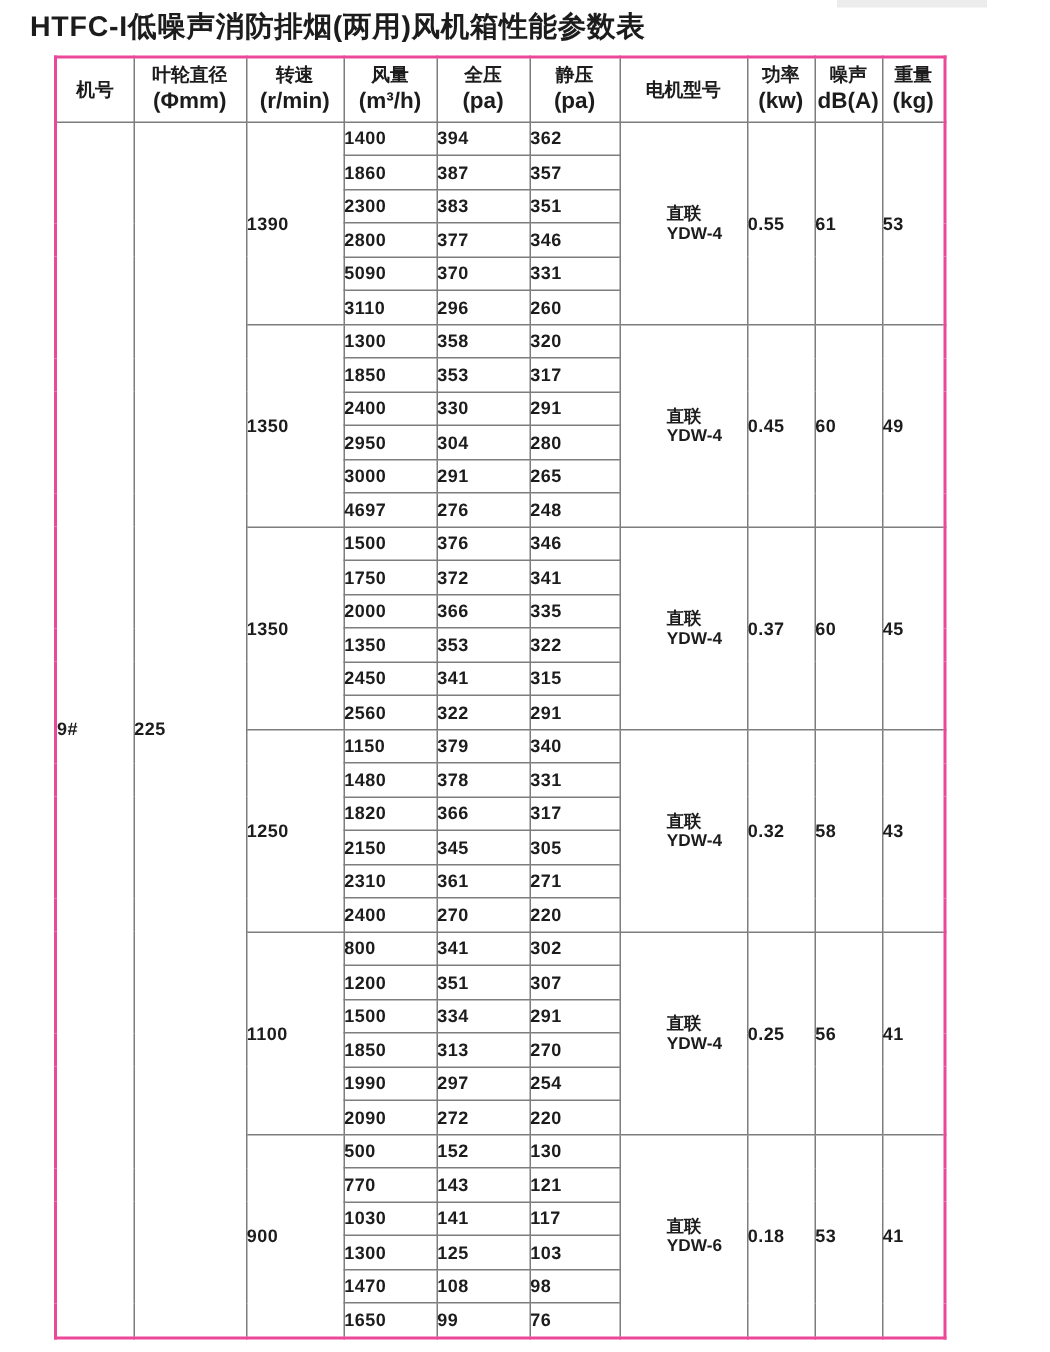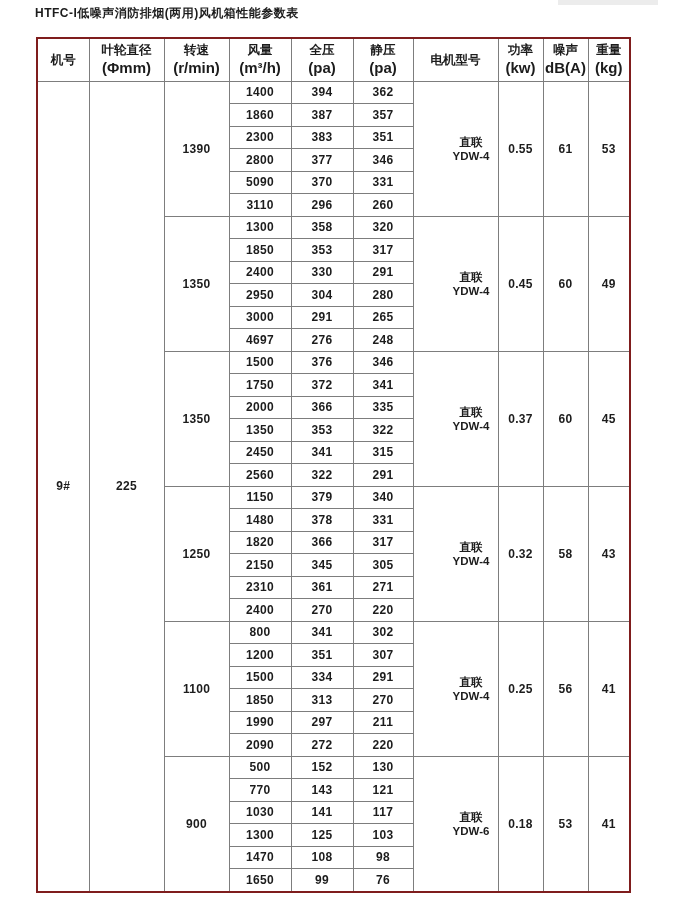--- a/index.html
+++ b/index.html
@@ -3,27 +3,27 @@
 <meta charset="utf-8">
 <style>
   html,body{margin:0;padding:0;}
   body{
     width:700px;height:901px;background:#ffffff;position:relative;
     font-family:"Liberation Sans","DejaVu Sans",sans-serif;color:#1c1c1c;
     overflow:hidden;
   }
   .top-strip{position:absolute;left:558px;top:0;width:100px;height:5px;background:#ececec;}
   .title{
-    position:absolute;left:35px;top:5px;margin:0;
-    font-size:12px;font-weight:bold;letter-spacing:0.5px;white-space:nowrap;
+    position:absolute;left:20px;top:5px;margin:0;
+    font-size:19px;font-weight:bold;letter-spacing:0.5px;white-space:nowrap;
   }
   table.spec-table{
     position:absolute;left:36px;top:37px;width:593px;height:856px;
-    border-collapse:collapse;table-layout:fixed;text-align:center;
-    border:2px solid #7f1d1d;
+    border-collapse:collapse;table-layout:fixed;
+    border:2px solid #ec4899;
   }
   .spec-table th,.spec-table td{
     border:1px solid #7d7d7d;padding:0;vertical-align:middle;
     font-weight:bold;color:#1c1c1c;background:#ffffff;
   }
   .spec-table thead tr{height:43px;}
   .spec-table th{font-size:12.5px;line-height:1.3;}
   .spec-table th .unit{font-size:15px;font-weight:bold;}
   .spec-table td{font-size:12px;letter-spacing:0.3px;}
   .spec-table td.motor{font-size:11.5px;letter-spacing:0;padding-left:31px;}
@@ -254,21 +254,21 @@
         <td>291</td>
       </tr>
       <tr>
         <td>1850</td>
         <td>313</td>
         <td>270</td>
       </tr>
       <tr>
         <td>1990</td>
         <td>297</td>
-        <td>211</td>
+        <td>254</td>
       </tr>
       <tr>
         <td>2090</td>
         <td>272</td>
         <td>220</td>
       </tr>
       <tr>
         <td rowspan="6">900</td>
         <td>500</td>
         <td>152</td>

